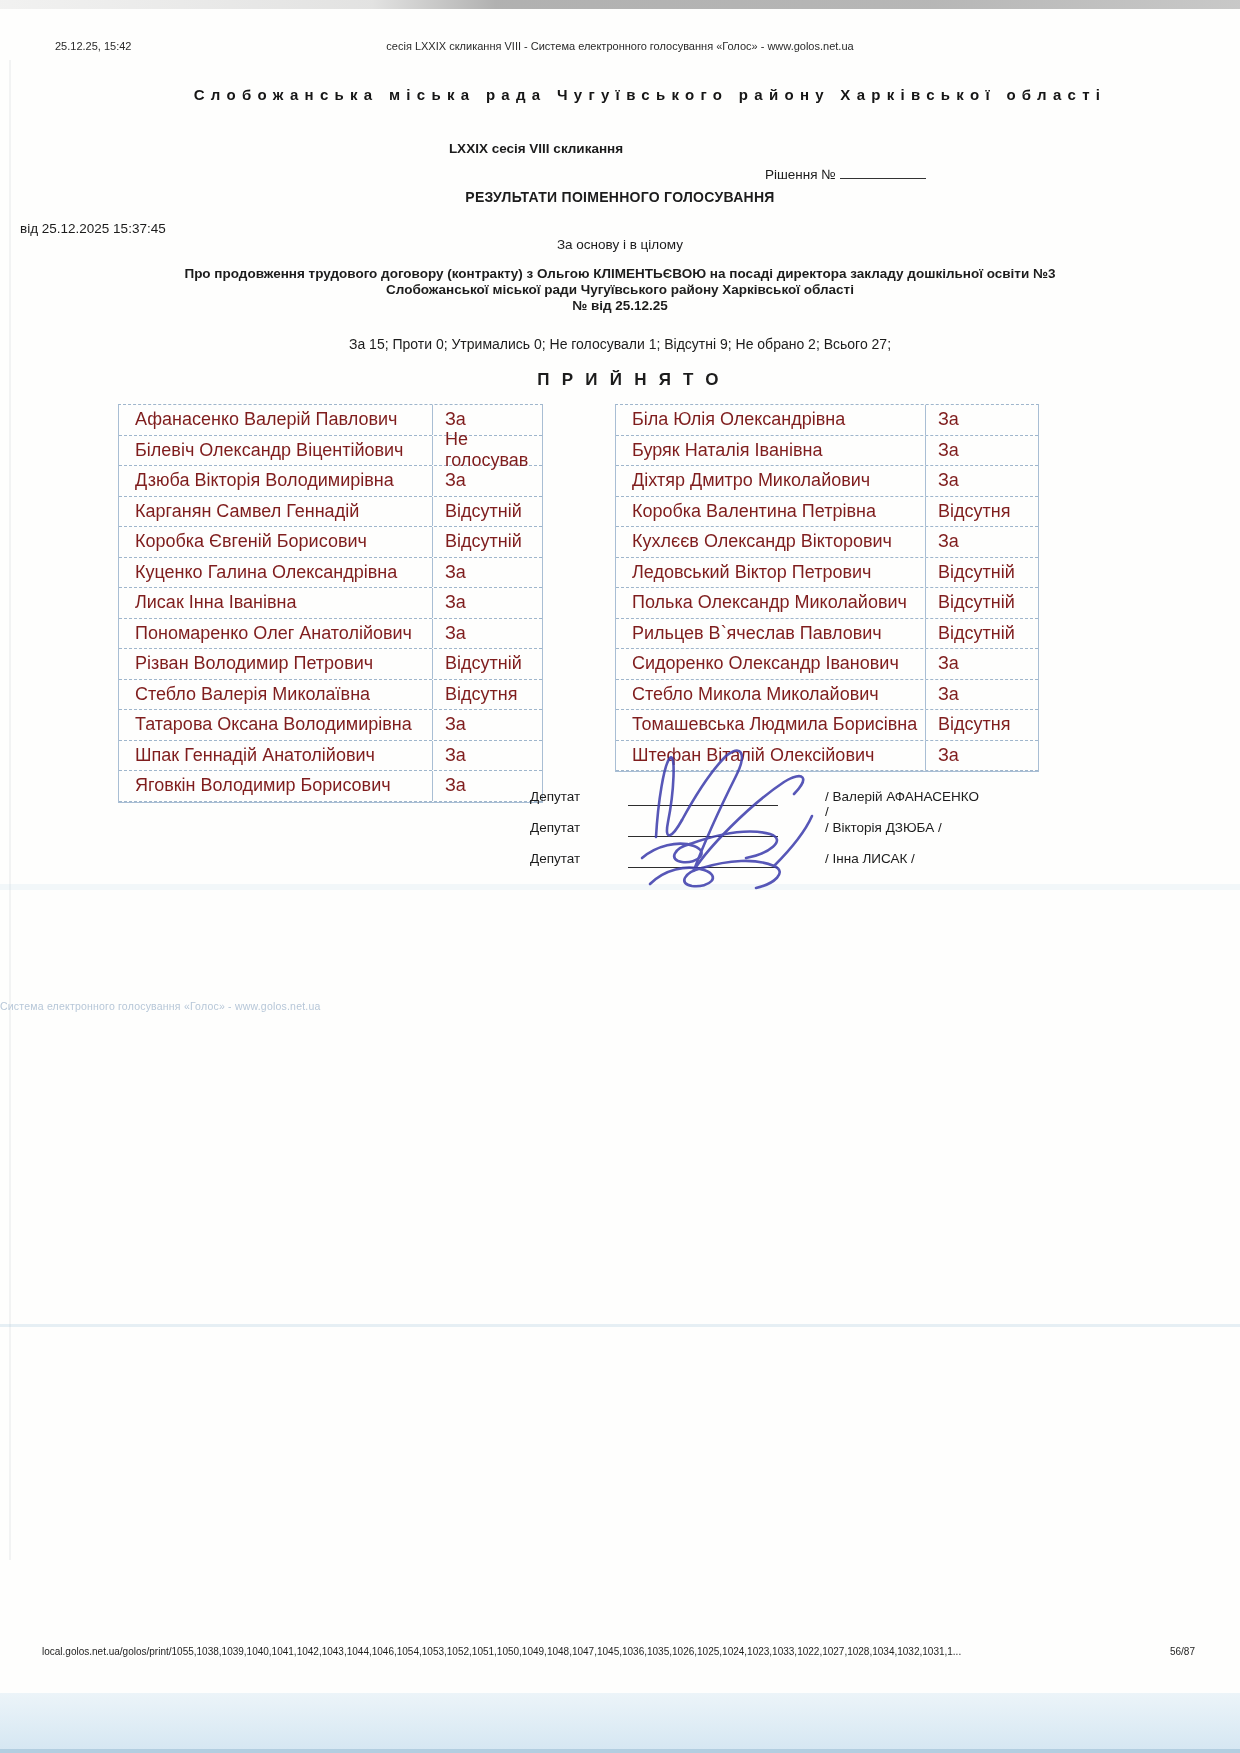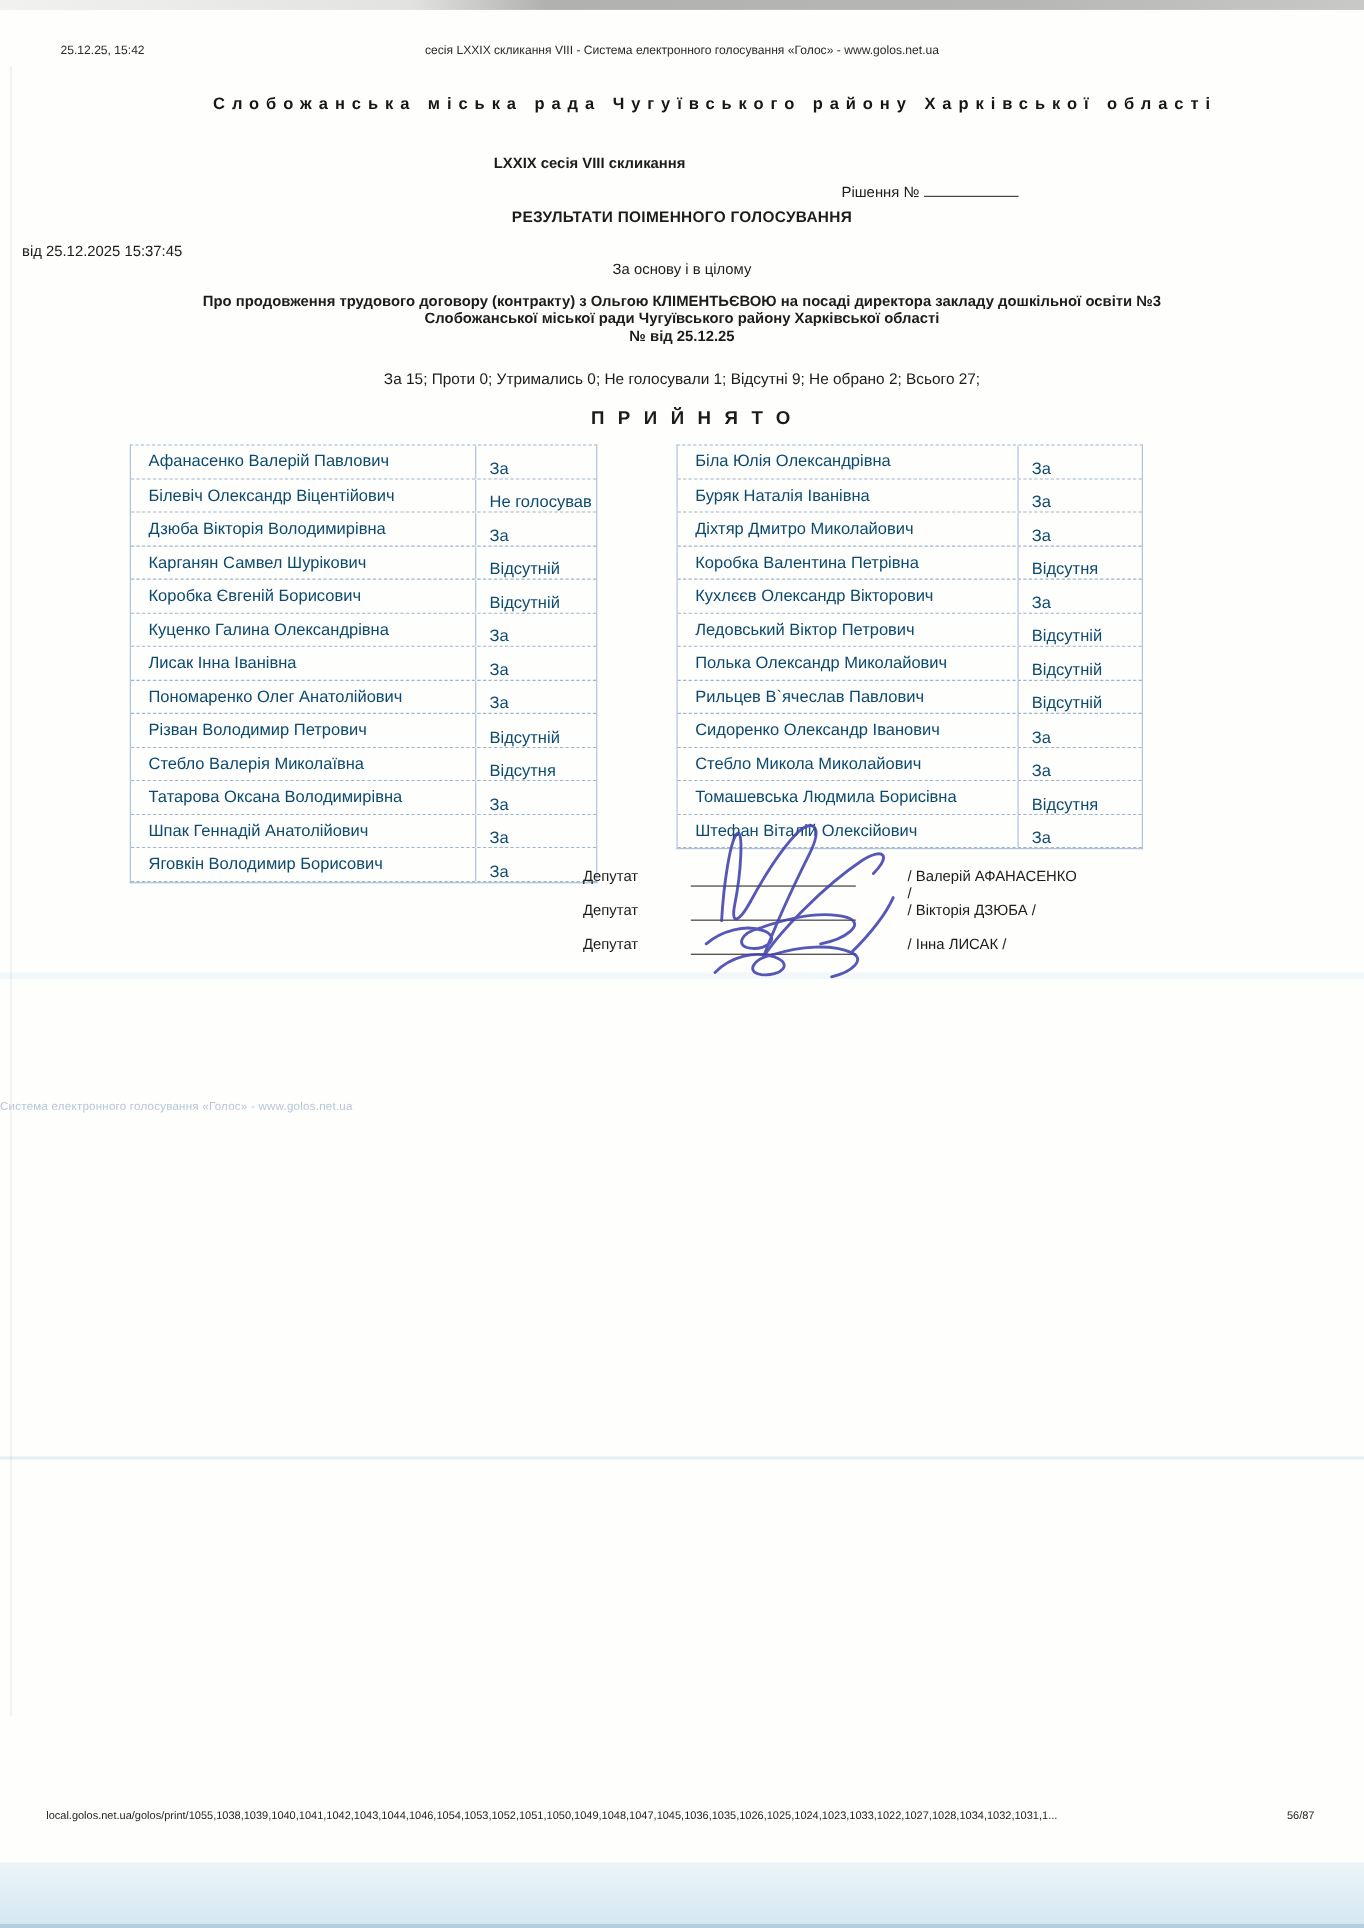--- a/index.html
+++ b/index.html
@@ -39,21 +39,21 @@
     font-size:13.5px;font-weight:bold;line-height:1.18;}
   .summary{position:absolute;top:336px;left:0;width:1240px;text-align:center;font-size:14px;}
   .outcome{position:absolute;top:370px;left:14px;width:1240px;text-align:center;
     font-size:17px;font-weight:bold;letter-spacing:.72em;}
 
   
   .vtable{position:absolute;top:404px;border:1px solid #a9bed4;border-top:1px dashed #9fb6cc;}
   .vtable-left{left:118px;width:423px;}
   .vtable-right{left:615px;width:422px;}
   .vrow{display:flex;height:30.5px;box-sizing:border-box;border-bottom:1px dashed #9fb6cc;
-    align-items:flex-end;font-size:15px;color:#0c4a6e;}
+    align-items:center;font-size:18px;color:#7f1d1d;}
   .vname{box-sizing:border-box;padding-left:16px;border-right:1px solid #a9bed4;height:100%;
     display:flex;align-items:center;flex:0 0 314px;}
   .vtable-right .vname{flex:0 0 310px;}
   .vvote{box-sizing:border-box;padding-left:12px;flex:1;}
 
   
   .sig-row{position:absolute;left:0;width:984px;height:22px;font-size:13.5px;}
   .sig-label{position:absolute;left:530px;top:2px;}
   .sig-line{position:absolute;left:628px;top:18px;width:150px;border-bottom:1.5px solid #2d2d2d;}
   .sig-name{position:absolute;left:825px;top:2px;}
@@ -105,21 +105,21 @@
       </div>
       <div class="vrow">
         <div class="vname">Білевіч Олександр Віцентійович</div>
         <div class="vvote">Не голосував</div>
       </div>
       <div class="vrow">
         <div class="vname">Дзюба Вікторія Володимирівна</div>
         <div class="vvote">За</div>
       </div>
       <div class="vrow">
-        <div class="vname">Карганян Самвел Шурікович</div>
+        <div class="vname">Карганян Самвел Геннадій</div>
         <div class="vvote">Відсутній</div>
       </div>
       <div class="vrow">
         <div class="vname">Коробка Євгеній Борисович</div>
         <div class="vvote">Відсутній</div>
       </div>
       <div class="vrow">
         <div class="vname">Куценко Галина Олександрівна</div>
         <div class="vvote">За</div>
       </div>

